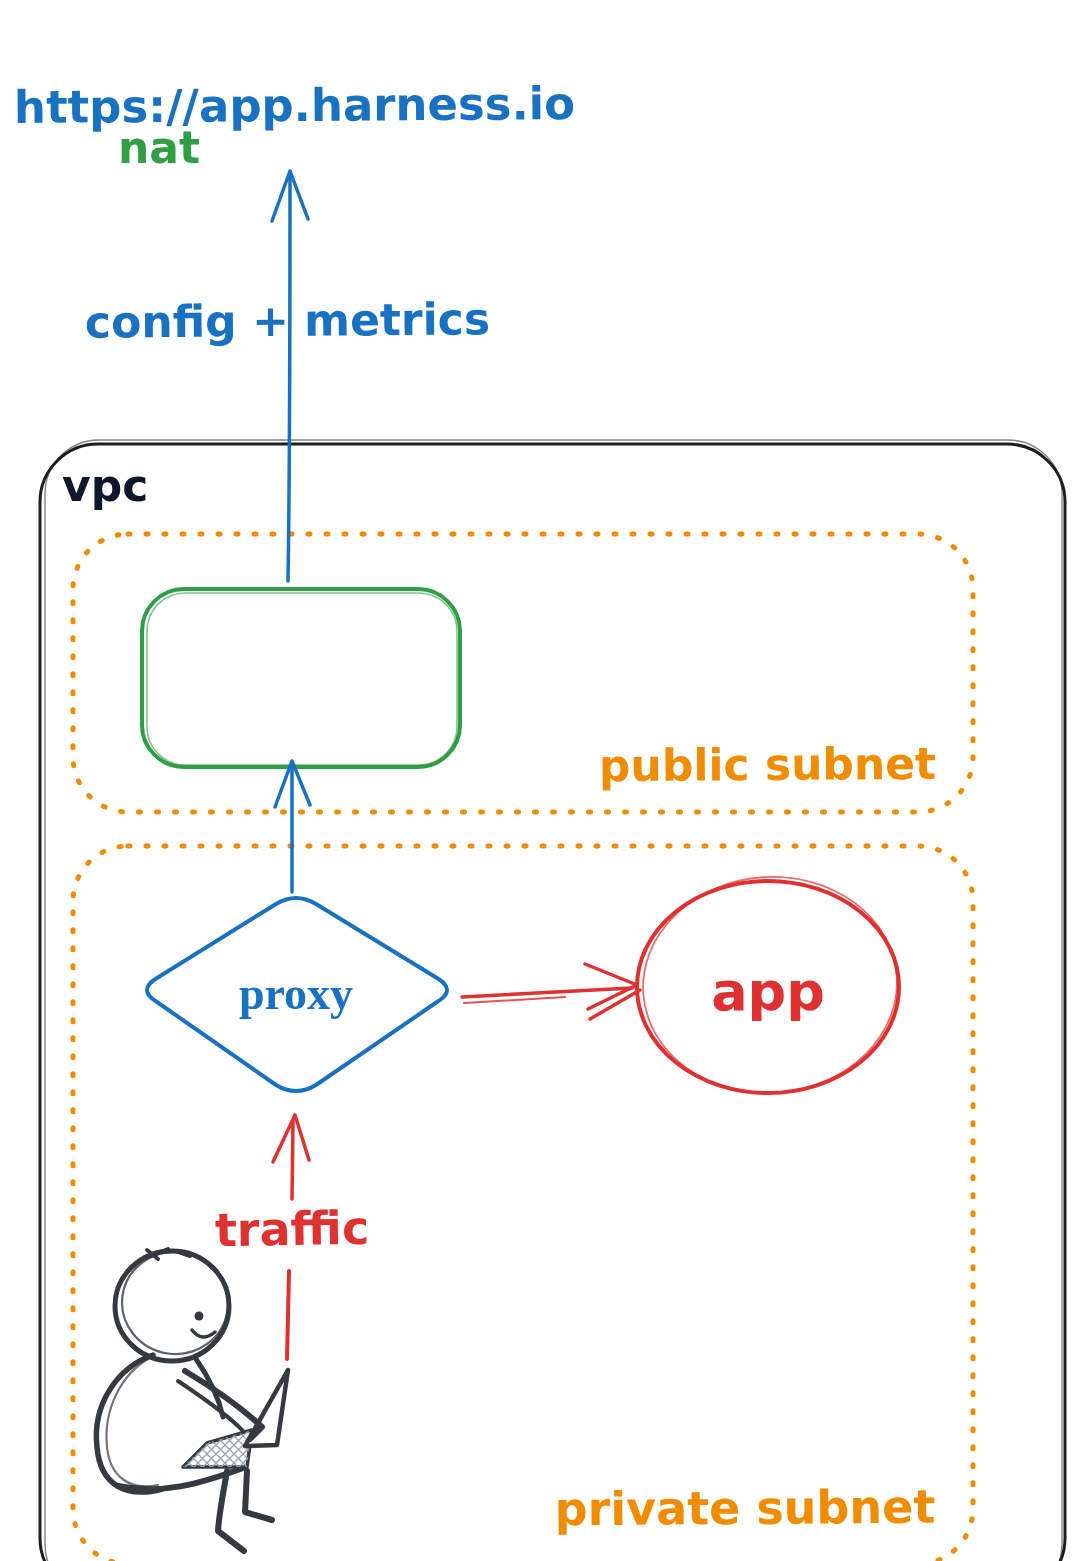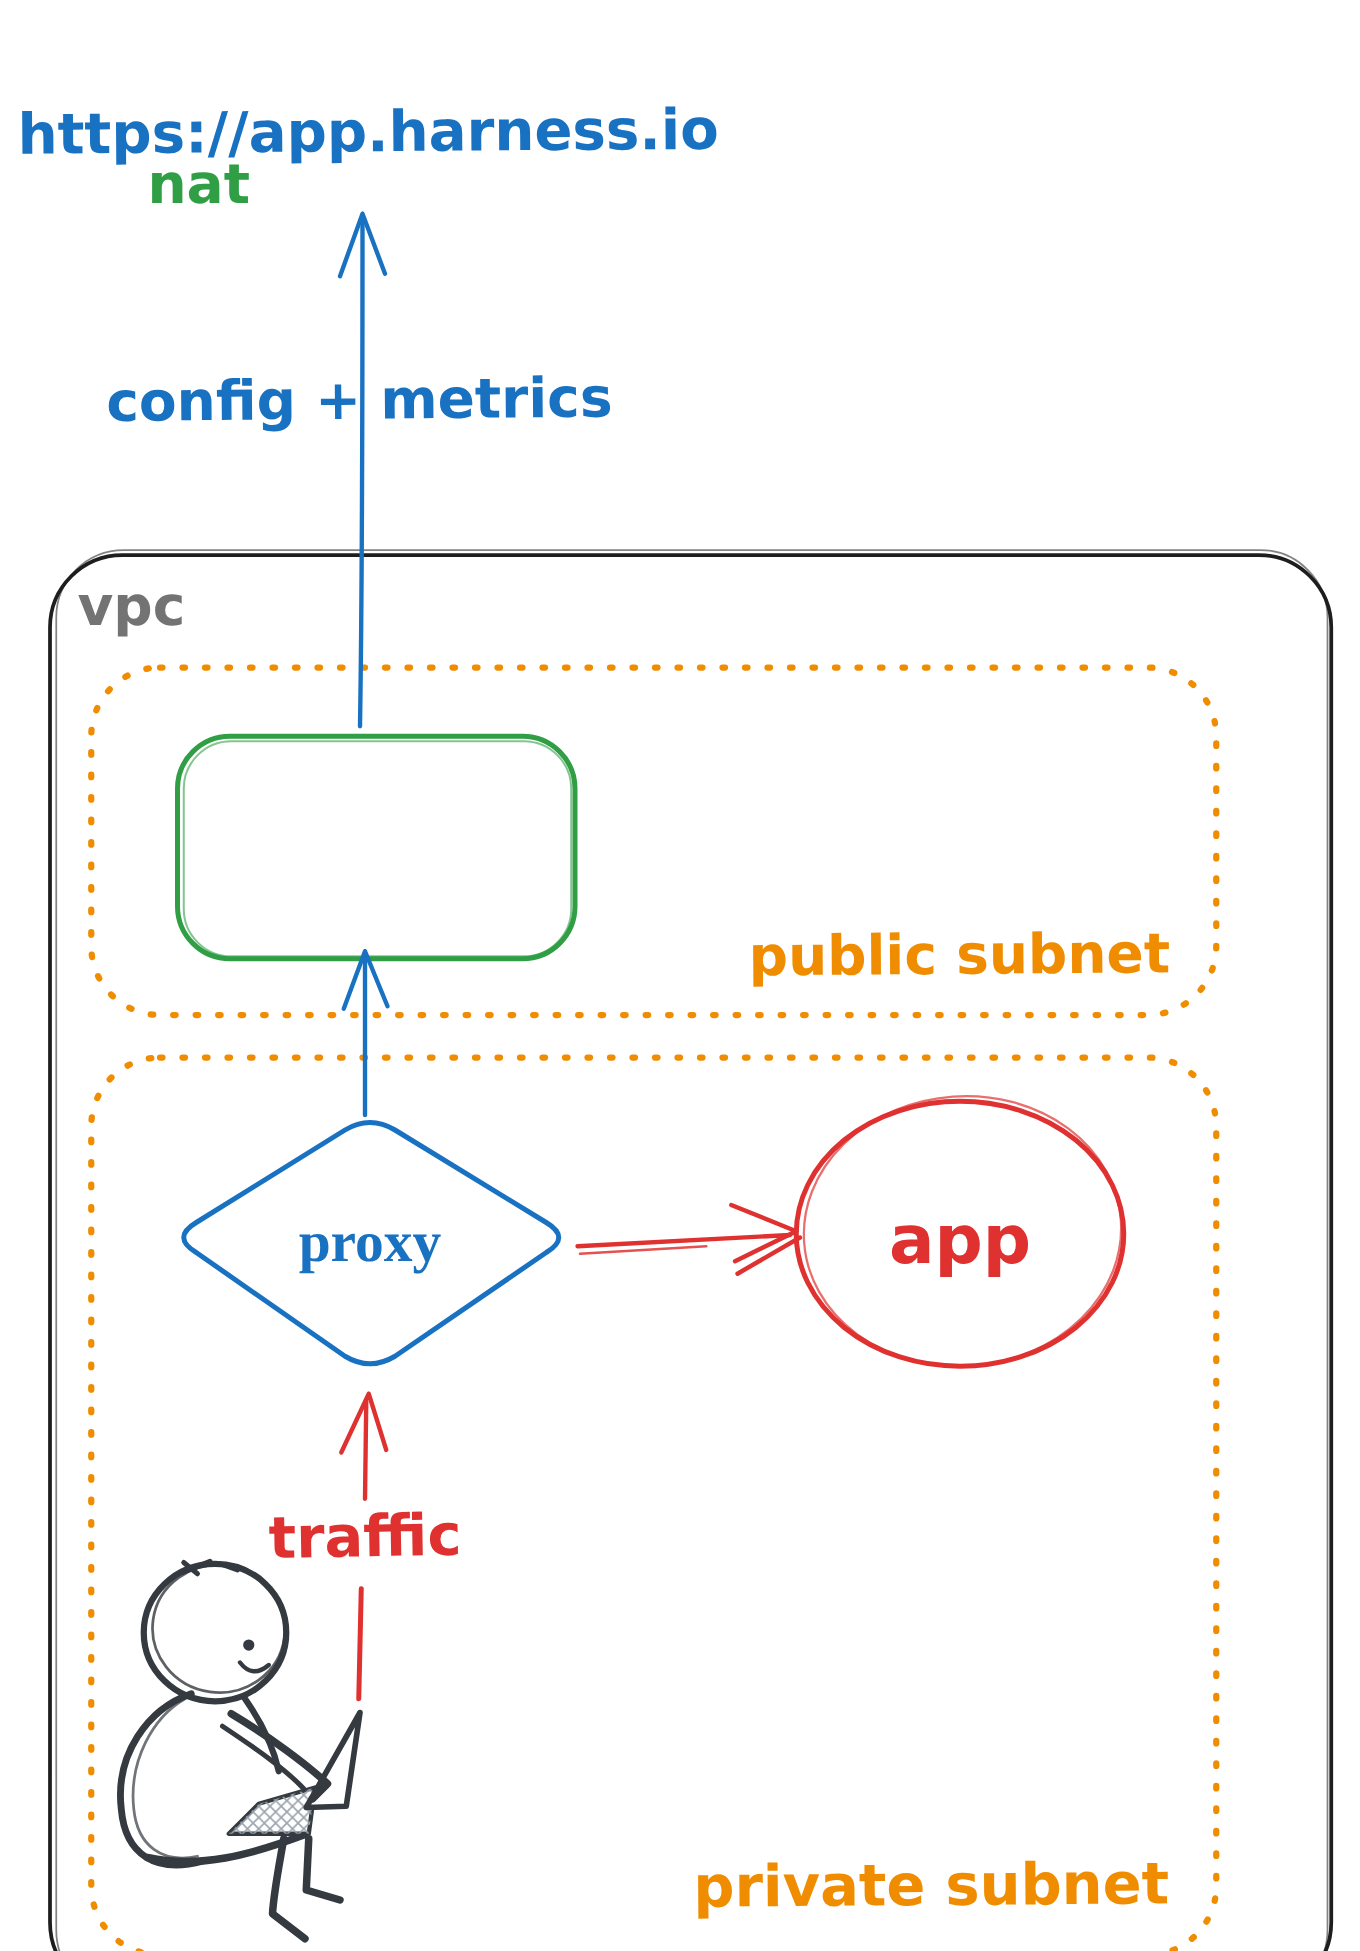--- a/index.html
+++ b/index.html
@@ -11,21 +11,21 @@
   svg.canvas{position:absolute;left:0;top:0;}
   .lbl{
     position:absolute;line-height:1;font-weight:bold;white-space:nowrap;
     letter-spacing:0px;
   }
   .lbl.center{text-align:center;}
   .blue{color:#1971c2;}
   .green{color:#2f9e44;}
   .orange{color:#f08c00;}
   .red{color:#e03131;}
-  .ink{color:#737373;}
+  .ink{color:#0f172a;}
   .url-label{left:14px;top:24px;font-size:45px;transform:rotate(-0.4deg);}
   .config-metrics{left:60px;top:240px;width:455px;font-size:44px;transform:rotate(-0.5deg);}
   .vpc-label{left:62px;top:405px;font-size:44px;}
   .natgw-label{
     left:142px;top:532px;width:318px;height:176px;
     display:flex;flex-direction:column;align-items:center;justify-content:center;
     font-size:44px;font-weight:bold;gap:30px;text-align:center;
   }
   .public-subnet{left:590px;top:684px;width:355px;font-size:44px;transform:rotate(-0.4deg);}
   .proxy-label{left:196px;top:912px;width:200px;font-size:46px;font-family:Liberation Serif, serif;}

